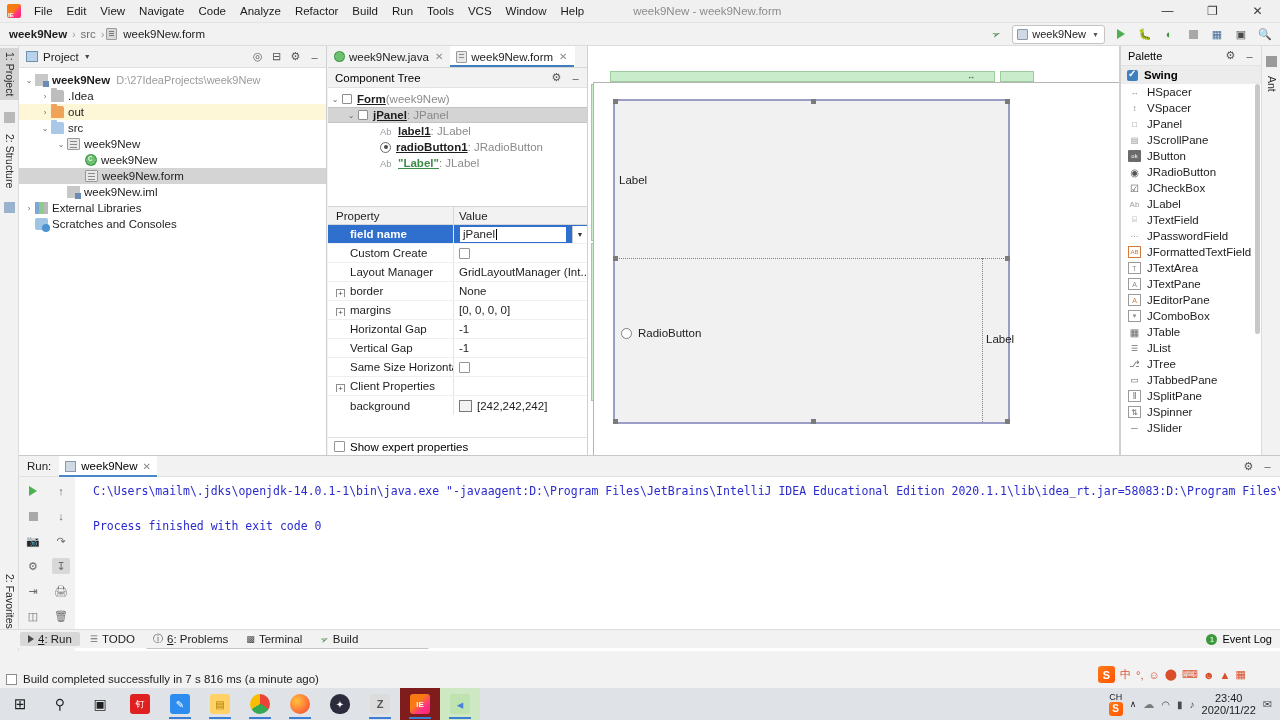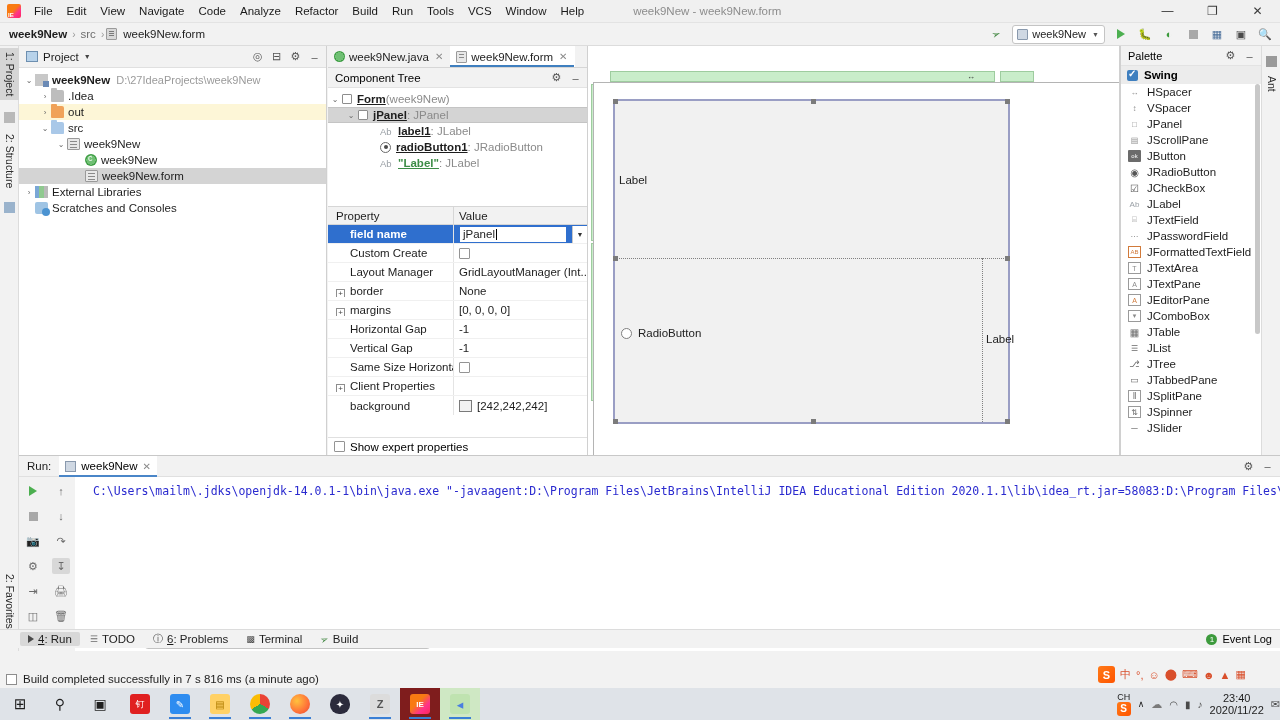--- a/index.html
+++ b/index.html
@@ -380,21 +380,21 @@
     position: relative;
   }
   .tb-item.run::after {
     content:""; position:absolute; left:9px; right:9px; bottom:1px; height:2px; background:#3a7fd5;
   }
   .tb-item.active { background: #7f1d1d; }
   .tb-item.active2 { background: #cfe8c4; }
   .ic { width: 20px; height: 20px; border-radius: 3px; position: relative;
         display:flex;align-items:center;justify-content:center; font-size:10px; color:#fff; }
   .tray {
-    margin-left: auto; display: flex; align-items: center; gap: 7px; 
+    margin-left: auto; display: flex; align-items: center; gap: 7px; padding-right: 8px;
     font-size: 10.5px; color: #1d1d1d;
   }
   .clock { text-align: center; line-height: 12px; font-size: 11px; color: #1d1d1d; }
   .sogou {
     width: 17px; height: 17px; background: linear-gradient(135deg,#ff7a18,#ff5500);
     border-radius: 3px; color: #fff; font-size: 11px; font-weight: bold;
     display: flex; align-items: center; justify-content: center;
   }
   .ime-ico { color: #d94f2b; font-size: 11px; }
 </style>
@@ -506,20 +506,24 @@
         <span class="tlabel">week9New</span>
       </div>
       <div class="trow" style="padding-left:66px;">
         <span class="tico cls"></span>
         <span class="tlabel">week9New</span>
       </div>
       <div class="trow sel" style="padding-left:66px;">
         <span class="tico pkg"></span>
         <span class="tlabel">week9New.form</span>
       </div>
+      <div class="trow" style="padding-left:48px;">
+        <span class="tico mod"></span>
+        <span class="tlabel">week9New.iml</span>
+      </div>
       <div class="trow">
         <span class="tarrow">›</span>
         <span class="tico lib"></span>
         <span class="tlabel">External Libraries</span>
       </div>
       <div class="trow" style="padding-left:16px;">
         <span class="tico scr"></span>
         <span class="tlabel">Scratches and Consoles</span>
       </div>
     </div>
@@ -842,20 +846,21 @@
         <span class="gbtn">↓</span>
         <span class="gbtn">↷</span>
         <span class="gbtn act">↧</span>
         <span class="gbtn">🖨</span>
         <span class="gbtn">🗑</span>
       </div>
     </div>
 
     <div class="console">
       <div>C:\Users\mailm\.jdks\openjdk-14.0.1-1\bin\java.exe "-javaagent:D:\Program Files\JetBrains\IntelliJ IDEA Educational Edition 2020.1.1\lib\idea_rt.jar=58083:D:\Program Files\JetBrains\IntelliJ IDEA Ed</div>
+      <div class="ln2">Process finished with exit code 0</div>
       <div class="console-scroll-h"></div>
     </div>
   </div>
 
   <div class="bstrip">
     <div class="btab sel">
       <span class="tri-run" style="border-left-color:#4a4a4a;border-left-width:6px;border-top-width:4px;border-bottom-width:4px;"></span>
       <span><u>4</u><span>: Run</span></span>
     </div>
     <div class="btab">

